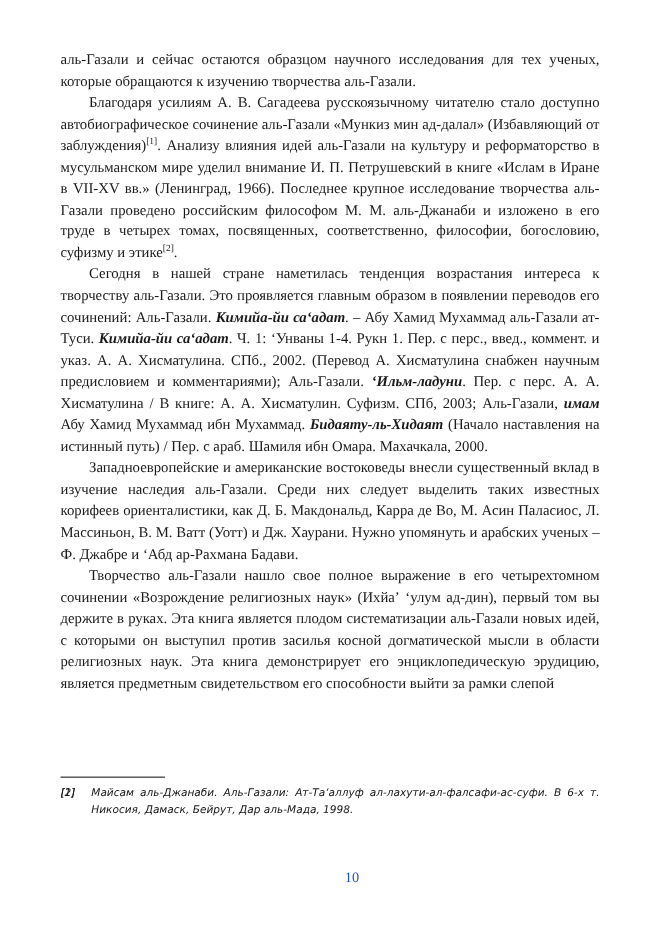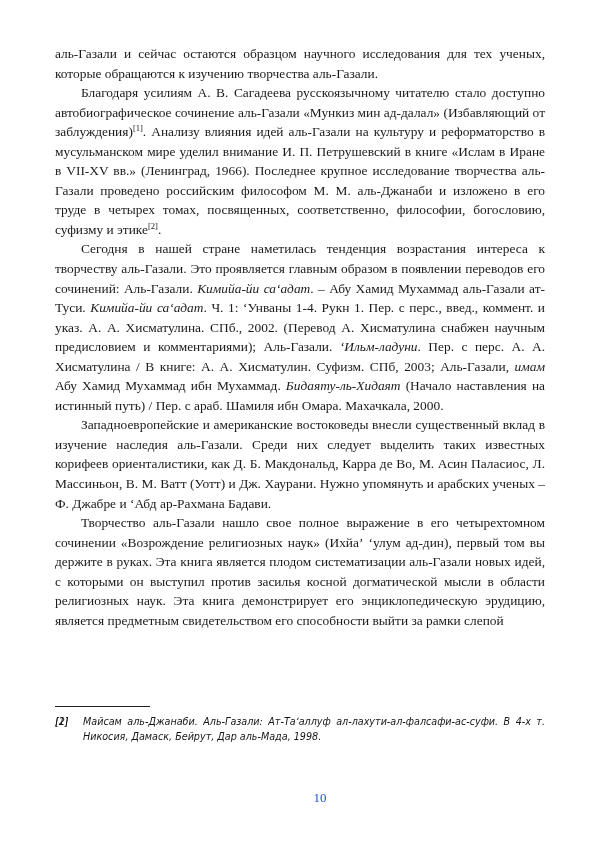--- a/index.html
+++ b/index.html
@@ -47,20 +47,21 @@
   p.para.no-indent {
     text-indent: 0;
   }
 
   p.para + p.para {
     margin-top: 0;
   }
 
   i, .it {
     font-style: italic;
+    font-weight: bold;
   }
 
   sup.fnref {
     font-size: 0.64em;
     vertical-align: super;
     line-height: 0;
   }
 
   
   .footnote-area {
@@ -119,19 +120,19 @@
       <p class="para"><span>Благодаря усилиям А. В. Сагадеева русскоязычному читателю стало доступно автобиографическое сочинение аль-Газали «Мункиз мин ад-далал» (Избавляющий от заблуждения)</span><sup class="fnref">[1]</sup><span>. Анализу влияния идей аль-Газали на культуру и реформаторство в мусульманском мире уделил внимание И. П. Петрушевский в книге «Ислам в Иране в VII-XV вв.» (Ленинград, 1966). Последнее крупное исследование творчества аль-Газали проведено российским философом М. М. аль-Джанаби и изложено в его труде в четырех томах, посвященных, соответственно, философии, богословию, суфизму и этике</span><sup class="fnref">[2]</sup><span>.</span></p>
       <p class="para"><span>Сегодня в нашей стране наметилась тенденция возрастания интереса к творчеству аль-Газали. Это проявляется главным образом в появлении переводов его сочинений: Аль-Газали. </span><i>Кимийа-йи саʻадат</i><span>. – Абу Хамид Мухаммад аль-Газали ат-Туси. </span><i>Кимийа-йи саʻадат</i><span>. Ч. 1: ʻУнваны 1-4. Рукн 1. Пер. с перс., введ., коммент. и указ. А. А. Хисматулина. СПб., 2002. (Перевод А. Хисматулина снабжен научным предисловием и комментариями); Аль-Газали. </span><i>ʻИльм-ладуни</i><span>. Пер. с перс. А. А. Хисматулина / В книге: А. А. Хисматулин. Суфизм. СПб, 2003; Аль-Газали, </span><i>имам</i><span> Абу Хамид Мухаммад ибн Мухаммад. </span><i>Бидаяту-ль-Хидаят</i><span> (Начало наставления на истинный путь) / Пер. с араб. Шамиля ибн Омара. Махачкала, 2000.</span></p>
       <p class="para"><span>Западноевропейские и американские востоковеды внесли существенный вклад в изучение наследия аль-Газали. Среди них следует выделить таких известных корифеев ориенталистики, как Д. Б. Макдональд, Карра де Во, М. Асин Паласиос, Л. Массиньон, В. М. Ватт (Уотт) и Дж. Хаурани. Нужно упомянуть и арабских ученых – Ф. Джабре и ʻАбд ар-Рахмана Бадави.</span></p>
       <p class="para"><span>Творчество аль-Газали нашло свое полное выражение в его четырехтомном сочинении «Возрождение религиозных наук» (Ихйаʼ ʻулум ад-дин), первый том вы держите в руках. Эта книга является плодом систематизации аль-Газали новых идей, с которыми он выступил против засилья косной догматической мысли в области религиозных наук. Эта книга демонстрирует его энциклопедическую эрудицию, является предметным свидетельством его способности выйти за рамки слепой</span></p>
     </div>
 
   <div class="footnote-area">
     <div class="footnote-rule"></div>
     <div id="footnote-list">
         <div class="footnote"><span class="fn-num">[1]</span></div>
-        <div class="footnote"><span class="fn-num">[2]</span><span>Майсам аль-Джанаби. Аль-Газали: Ат-Таʻаллуф ал-лахути-ал-фалсафи-ас-суфи. В 4-х т. Никосия, Дамаск, Бейрут, Дар аль-Мада, 1998.</span></div>
+        <div class="footnote"><span class="fn-num">[2]</span><span>Майсам аль-Джанаби. Аль-Газали: Ат-Таʻаллуф ал-лахути-ал-фалсафи-ас-суфи. В 6-х т. Никосия, Дамаск, Бейрут, Дар аль-Мада, 1998.</span></div>
       </div>
   </div>
 
   <div class="page-number">10</div>
 
 </div>
 
 </body></html>

